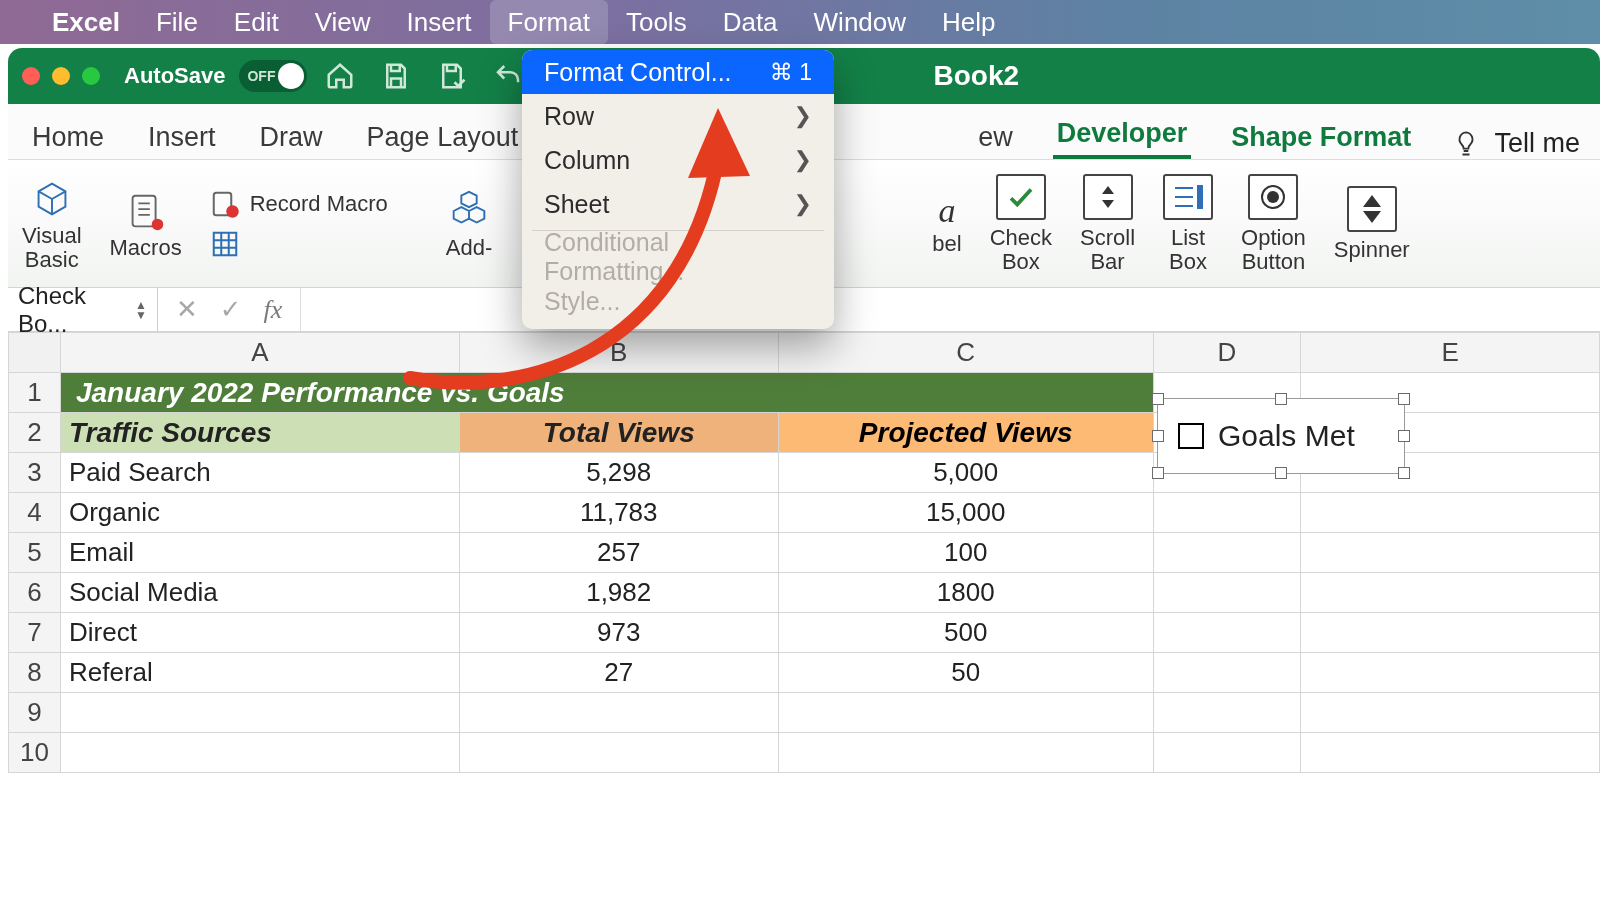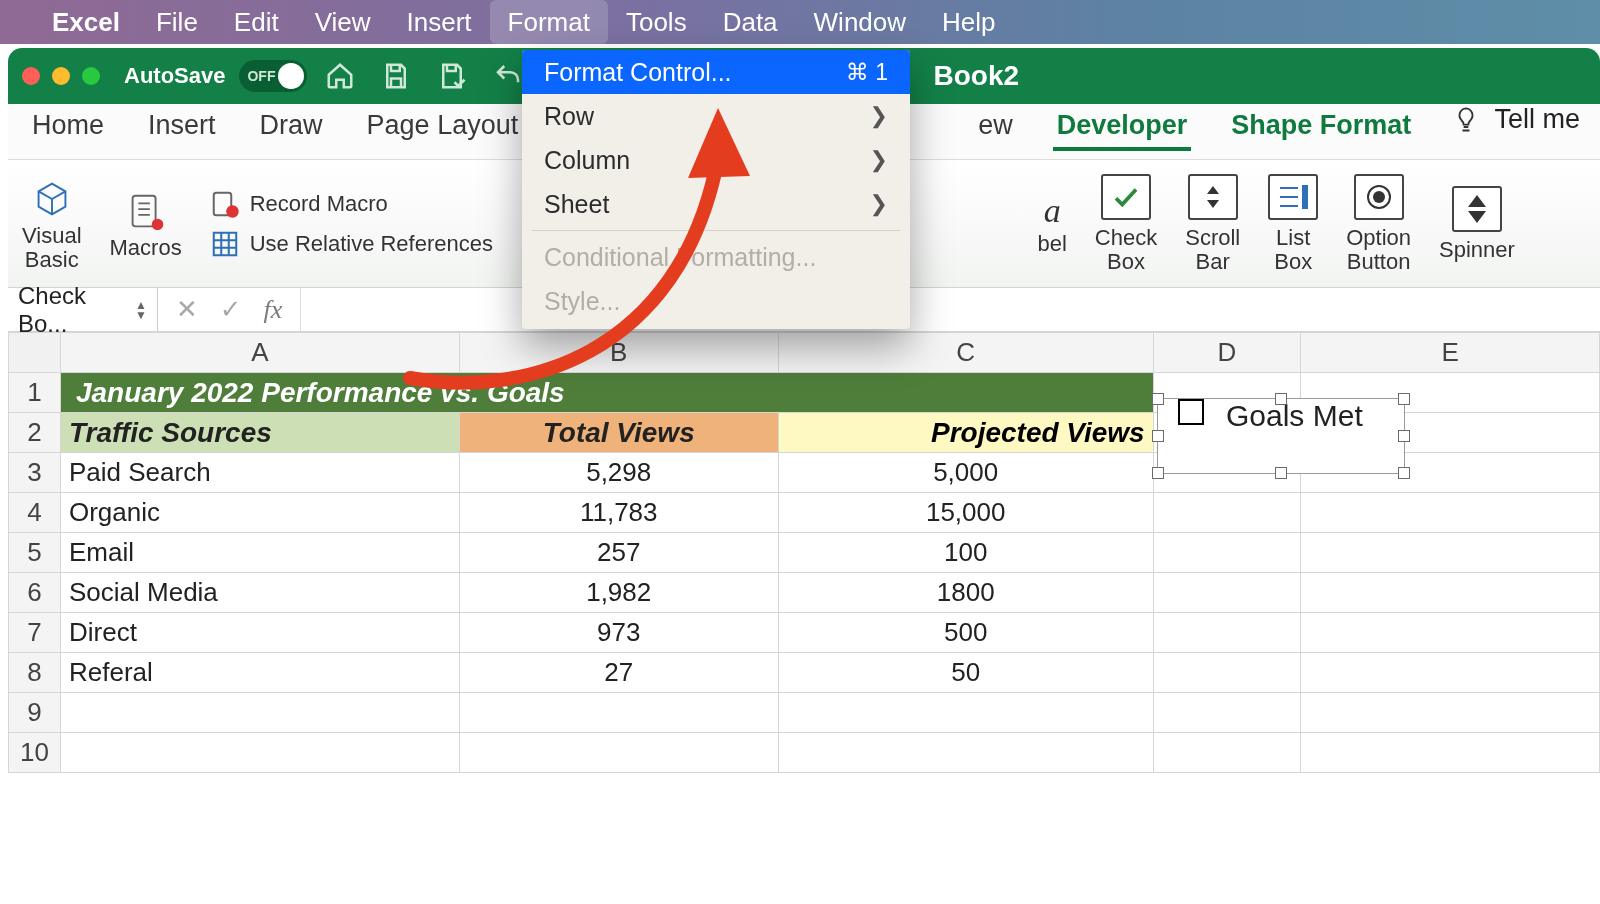--- a/index.html
+++ b/index.html
@@ -22,21 +22,21 @@
   .dot.r{background:#ff5f57;} .dot.y{background:#febc2e;} .dot.g{background:#28c840;}
   .autosave { display:flex; align-items:center; gap:14px; font-size:22px; font-weight:600; margin-right:18px;}
   .switch { width:68px; height:32px; border-radius:16px; background:#0a5e34; display:flex; align-items:center; justify-content:flex-end; padding:3px; position:relative;}
   .switch .knob{ width:26px; height:26px; background:#fff; border-radius:50%; }
   .switch .off { position:absolute; left:8px; font-size:14px; font-weight:700; color:#cfe6d6;}
   .tb-icons { display:flex; gap:26px; align-items:center; margin-right:10px;}
   .tb-icons svg { width:30px; height:30px; stroke:#cfe8d8; fill:none; stroke-width:2;}
   .booktitle { font-size:28px; font-weight:700; margin-left:400px;}
 
   
-  .ribbon-tabs { height:56px; background:#fbfbfb; border-bottom:1px solid #ddd; display:flex; align-items:flex-start; gap:36px; padding:0 20px; font-size:27px;}
+  .ribbon-tabs { height:56px; background:#fbfbfb; border-bottom:1px solid #ddd; display:flex; align-items:flex-end; gap:36px; padding:0 20px; font-size:27px;}
   .rtab { color:#3a3a3a; padding:6px 4px; }
   .rtab.active { color:#0f7a3d; font-weight:700; border-bottom:4px solid #0f7a3d; }
   .rtab.green { color:#0f7a3d; font-weight:700;}
   .rtab-gap { flex: 0 0 380px; }
   .tellme { margin-left:auto; display:flex; align-items:center; gap:14px; font-size:27px;}
   .bulb { width:28px; height:28px; }
 
   
   .ribbon-body { height:128px; background:linear-gradient(#ffffff,#f2f4f2); border-bottom:1px solid #d4d4d4; display:flex; align-items:center; padding:6px 14px; gap:28px; font-size:22px; color:#333;}
   .rgrp { display:flex; flex-direction:column; align-items:center; gap:2px; text-align:center;}
@@ -60,34 +60,34 @@
   .sheet { position:relative; }
   table.grid { border-collapse:collapse; table-layout:fixed; }
   table.grid td, table.grid th { border:1px solid #d6d6d6; height:40px; font-size:26px; padding:0 8px;}
   .corner { width:52px; height:30px; background:#f1f1f1; border:1px solid #c8c8c8; }
   th.colh { background:#f4f4f4; font-weight:400; color:#444; height:32px; font-size:24px;}
   th.rowh { width:52px; background:#f4f4f4; font-weight:400; color:#444; text-align:center; font-size:24px;}
   .wA{width:400px;} .wB{width:320px;} .wC{width:376px;} .wD{width:148px;} .wE{width:300px;}
   tr.title-row td { background:#4f7d3a; color:#fff; font-weight:700; font-style:italic; font-size:28px;padding-left:15px;}
   tr.hdr-row td:nth-child(2){ background:#cde0b5; font-style:italic; font-weight:600; font-size:28px;}
   tr.hdr-row td:nth-child(3){ background:#eeb27a; font-style:italic; font-weight:700; text-align:center; font-size:28px;}
-  tr.hdr-row td:nth-child(4){ background:#fef9c3; color:#000; font-style:italic; font-weight:700; text-align:right; font-size:28px;}
+  tr.hdr-row td:nth-child(4){ background:#fdba74; color:#000; font-style:italic; font-weight:700; text-align:center; font-size:28px;}
   td.num { text-align:center; }
 
   
   .shape-sel { position:absolute; left:1149px; top:66px; width:248px; height:76px; border:1px solid #9a9a9a; background:#fff; }
-  .shape-sel .chk { display:flex; gap:22px; height:100%; padding:0 20px; font-size:30px;}
+  .shape-sel .chk { display:flex; align-items:center; gap:14px; height:100%; padding:0 20px; font-size:30px;}
   .shape-sel .box { width:26px; height:26px; border:2px solid #000;}
   .handle { position:absolute; width:12px; height:12px; background:#fff; border:1px solid #6b6b6b;}
   .h-tl{left:-6px; top:-6px;} .h-tm{left:calc(50% - 6px); top:-6px;} .h-tr{right:-6px; top:-6px;}
   .h-ml{left:-6px; top:calc(50% - 6px);} .h-mr{right:-6px; top:calc(50% - 6px);}
   .h-bl{left:-6px; bottom:-6px;} .h-bm{left:calc(50% - 6px); bottom:-6px;} .h-br{right:-6px; bottom:-6px;}
 
   
-  .dropdown { position:absolute; left:522px; top:50px; width:388px; background:#f2efe9; border-radius:4px; box-shadow:0 18px 40px rgba(0,0,0,.35); overflow:hidden; padding-bottom:6px; z-index:50;}
+  .dropdown { position:absolute; left:522px; top:50px; width:312px; background:#f2efe9; border-radius:10px; box-shadow:0 18px 40px rgba(0,0,0,.35); overflow:hidden; padding-bottom:6px; z-index:50;}
   .dropdown .ditem { height:44px; display:flex; align-items:center; justify-content:space-between; padding:0 22px; font-size:25px; color:#2c2c2c;}
   .dropdown .ditem .chev { color:#555; font-size:22px;}
   .dropdown .ditem.sel { background:#0a66ff; color:#fff;}
   .dropdown .ditem.sel .sc{ color:#fff; font-size:23px; }
   .dropdown hr { border:none; border-top:1px solid #d7d2c8; margin:4px 10px;}
   .dropdown .ditem.dis { color:#b2aea6; }
 
   
   .arrow { position:absolute; left:400px; top:98px; width:360px; height:300px; z-index:60; pointer-events:none;}
 
@@ -182,21 +182,20 @@
             <rect x="3" y="3" width="14" height="18" rx="2"></rect>
             <circle cx="18" cy="18" r="5" fill="#d33" stroke="none"></circle>
           </svg>
         <span>Record Macro</span>
       </div>
       <div class="rgrp row">
         <svg width="30" height="30" viewBox="0 0 24 24" fill="none" stroke="#2e6fb5" stroke-width="1.6">
             <rect x="3" y="3" width="18" height="18"></rect>
             <path d="M3 9h18M3 15h18M9 3v18M15 3v18"></path>
           </svg>
-        <span>Use Relative References</span>
       </div>
     </div>
     <div class="rgrp" style="margin-left:30px;">
       <svg class="ric" viewBox="0 0 48 48" fill="none" stroke="#2e6fb5" stroke-width="2">
           <path d="M16 8l8-4 8 4v8l-8 4-8-4zM8 24l8-4 8 4v8l-8 4-8-4zM24 24l8-4 8 4v8l-8 4-8-4z"></path>
         </svg>
       <span class="rlbl">Add-</span>
     </div>
     <div class="spacer-mid"></div>
     <div class="rgrp">

